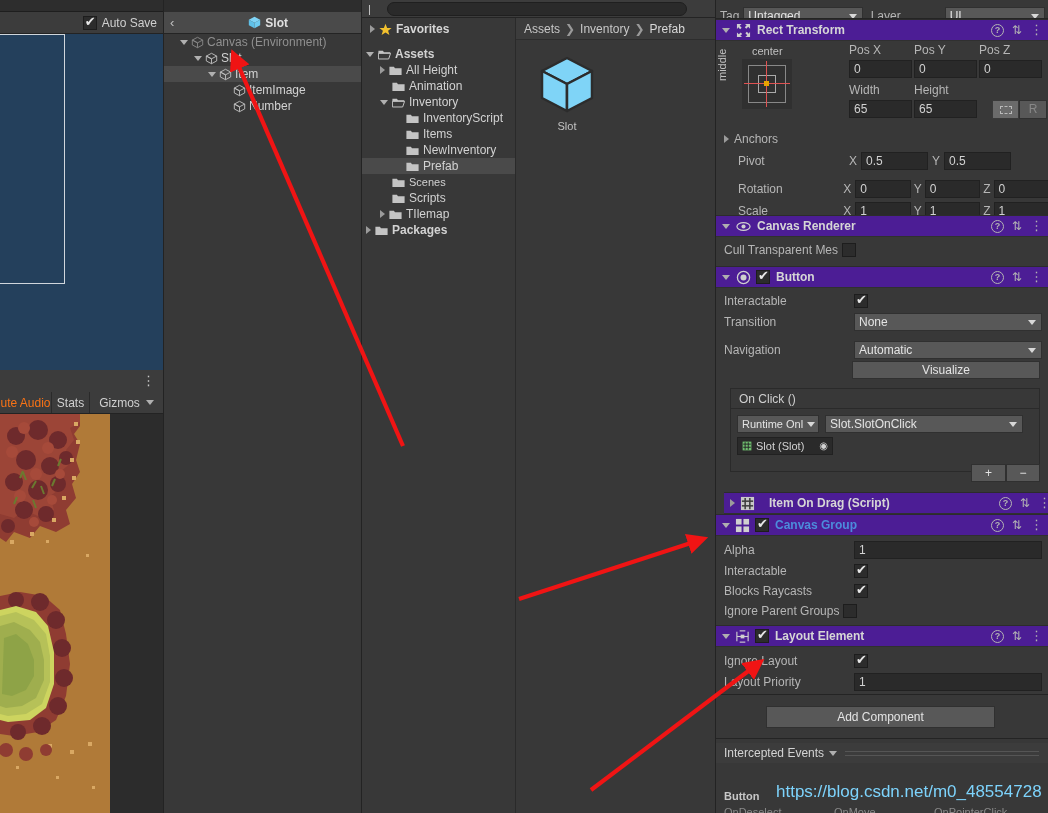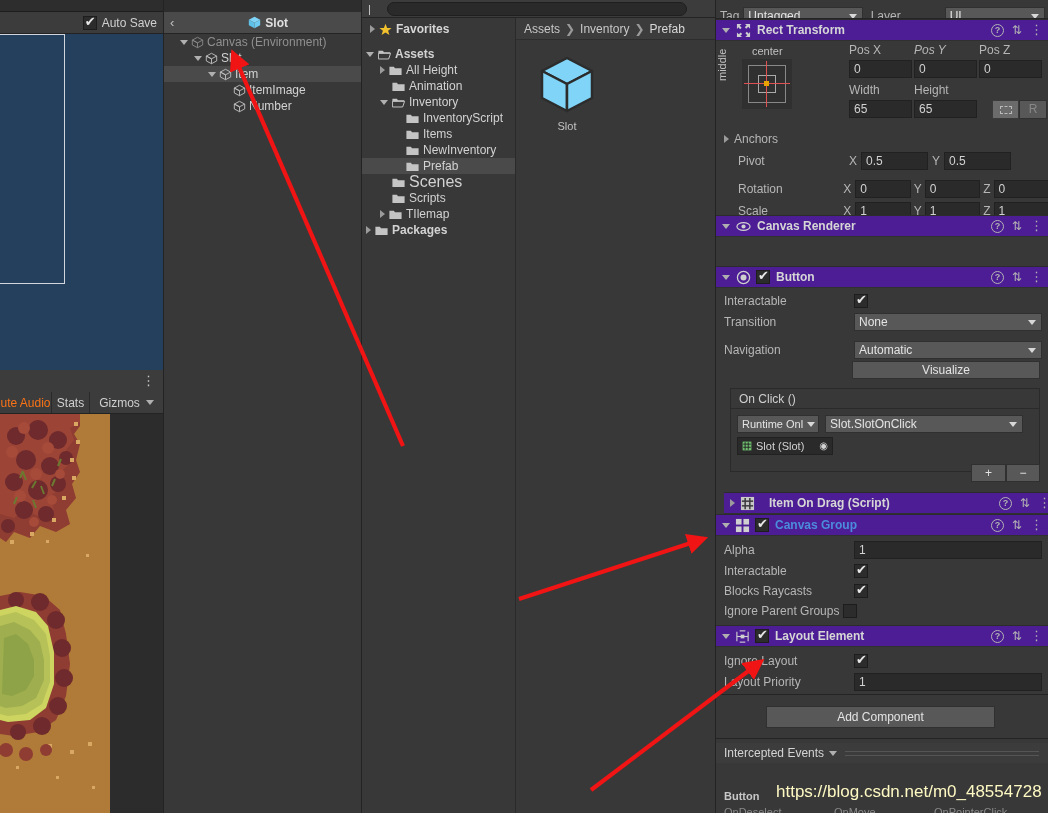--- a/index.html
+++ b/index.html
@@ -306,21 +306,21 @@
             <svg width="13" height="11" viewBox="0 0 16 13" style="vertical-align: -1px;">
               <path d="M0.5 2 h5.5 l1.4 1.6 h8.1 v8.4 H0.5 Z" fill="#c4c4c4"></path>
             </svg>
             <span style="color: rgb(210, 210, 210); font-size: 12px; white-space: nowrap;">Prefab</span>
           </div>
           <div class="row" style="height: 16px; padding-left: 18px; gap: 4px;">
             <span style="display: inline-block; width: 8px;"></span>
             <svg width="13" height="11" viewBox="0 0 16 13" style="vertical-align: -1px;">
               <path d="M0.5 2 h5.5 l1.4 1.6 h8.1 v8.4 H0.5 Z" fill="#c4c4c4"></path>
             </svg>
-            <span style="color: rgb(210, 210, 210); font-size: 16px; white-space: nowrap;">Scenes</span>
+            <span style="color: rgb(210, 210, 210); font-size: 11px; white-space: nowrap;">Scenes</span>
           </div>
           <div class="row" style="height: 16px; padding-left: 18px; gap: 4px;">
             <span style="display: inline-block; width: 8px;"></span>
             <svg width="13" height="11" viewBox="0 0 16 13" style="vertical-align: -1px;">
               <path d="M0.5 2 h5.5 l1.4 1.6 h8.1 v8.4 H0.5 Z" fill="#c4c4c4"></path>
             </svg>
             <span style="color: rgb(210, 210, 210); font-size: 12px; white-space: nowrap;">Scripts</span>
           </div>
           <div class="row" style="height: 16px; padding-left: 18px; gap: 4px;">
             <span class="tri-r"></span>
@@ -401,21 +401,21 @@
         <div style="position:absolute;left:6px;top:6px;width:38px;height:38px;border:1px solid #888;"></div>
         <div style="position:absolute;left:16px;top:16px;width:18px;height:18px;border:1px solid #aaa;"></div>
         <div style="position:absolute;left:24px;top:2px;width:1px;height:46px;background:#e05252;"></div>
         <div style="position:absolute;left:2px;top:24px;width:46px;height:1px;background:#e05252;"></div>
         <div style="position:absolute;left:22px;top:22px;width:5px;height:5px;background:#e8a300;"></div>
       </div>
     </div>
 
     <div style="position:absolute;left:133px;top:2px;display:flex;">
       <span class="lbl" style="width:65px;">Pos X</span>
-      <span class="lbl" style="width:65px;font-style:italic;">Pos Y</span>
+      <span class="lbl" style="width:65px;">Pos Y</span>
       <span class="lbl" style="width:65px;">Pos Z</span>
     </div>
     <div style="position:absolute;left:133px;top:19px;display:flex;gap:2px;">
       <div class="field" style="width:63px;"><span>0</span></div>
       <div class="field" style="width:63px;"><span>0</span></div>
       <div class="field" style="width:63px;"><span>0</span></div>
     </div>
     <div style="position:absolute;left:133px;top:42px;display:flex;">
       <span class="lbl" style="width:65px;">Width</span>
       <span class="lbl" style="width:65px;">Height</span>
@@ -468,20 +468,24 @@
     <svg width="15" height="15" viewBox="0 0 16 16" style="margin-left:6px;">
       <ellipse cx="8" cy="8" rx="7" ry="4.2" fill="none" stroke="#cfcfcf" stroke-width="1.3"></ellipse>
       <circle cx="8" cy="8" r="2.2" fill="#cfcfcf"></circle>
     </svg>
     <span class="title">Canvas Renderer</span>
     <span class="right">
       <span class="qmark">?</span>
       <span style="font-size:12px;">⇅</span>
       <span class="kebab">⋮</span>
     </span>
+  </div>
+  <div class="row" style="position:absolute;left:0;top:240px;width:333px;">
+    <span class="lbl">Cull Transparent Mes</span>
+    <span class="chk" style="margin-left:4px;"></span>
   </div>
 
   <div class="comp-hdr" style="position:absolute;left:0;top:266px;width:333px;">
     <span class="tri"></span>
     <svg width="15" height="15" viewBox="0 0 16 16" style="margin-left:6px;">
       <circle cx="8" cy="8" r="6.5" fill="none" stroke="#cfcfcf" stroke-width="1.4"></circle>
       <circle cx="8" cy="8" r="3.2" fill="#cfcfcf"></circle>
     </svg>
     <span class="chk on" style="margin-left:5px;"></span>
     <span class="title">Button</span>
@@ -641,21 +645,21 @@
     </div>
     <div style="flex:1;margin-right:10px;border-top:1px solid #555;border-bottom:1px solid #555;height:5px;"></div>
   </div>
 
   <div style="position:absolute;left:0;top:768px;width:333px;height:45px;">
     <div style="position:absolute;left:8px;top:22px;font-size:11px;font-weight:bold;color:#c8c8c8;">Button</div>
     <div style="position:absolute;left:8px;top:38px;font-size:11px;color:#8a8a8a;">OnDeselect</div>
     <div style="position:absolute;left:118px;top:38px;font-size:11px;color:#8a8a8a;">OnMove</div>
     <div style="position:absolute;left:218px;top:38px;font-size:11px;color:#8a8a8a;">OnPointerClick</div>
   </div>
-  <div style="position:absolute;left:60px;top:782px;font-size:17px;color:#fef9c3;white-space:nowrap;text-align:right;">https://blog.csdn.net/m0_48554728</div>
+  <div style="position:absolute;left:60px;top:782px;font-size:17px;color:#7dd3fc;white-space:nowrap;text-align:right;">https://blog.csdn.net/m0_48554728</div>
 </div>
 
 <svg class="arrow" style="left:0;top:0;width:1048px;height:813px;" viewBox="0 0 1048 813">
   <defs>
     <marker id="ah" markerWidth="5" markerHeight="5" refX="2.2" refY="2.5" orient="auto">
       <path d="M0,0 L5,2.5 L0,5 Z" fill="#f01414"></path>
     </marker>
   </defs>
   <line x1="403" y1="446" x2="236" y2="60" stroke="#f01414" stroke-width="4.2" marker-end="url(#ah)"></line>
   <line x1="519" y1="599" x2="697" y2="541" stroke="#f01414" stroke-width="4.2" marker-end="url(#ah)"></line>

